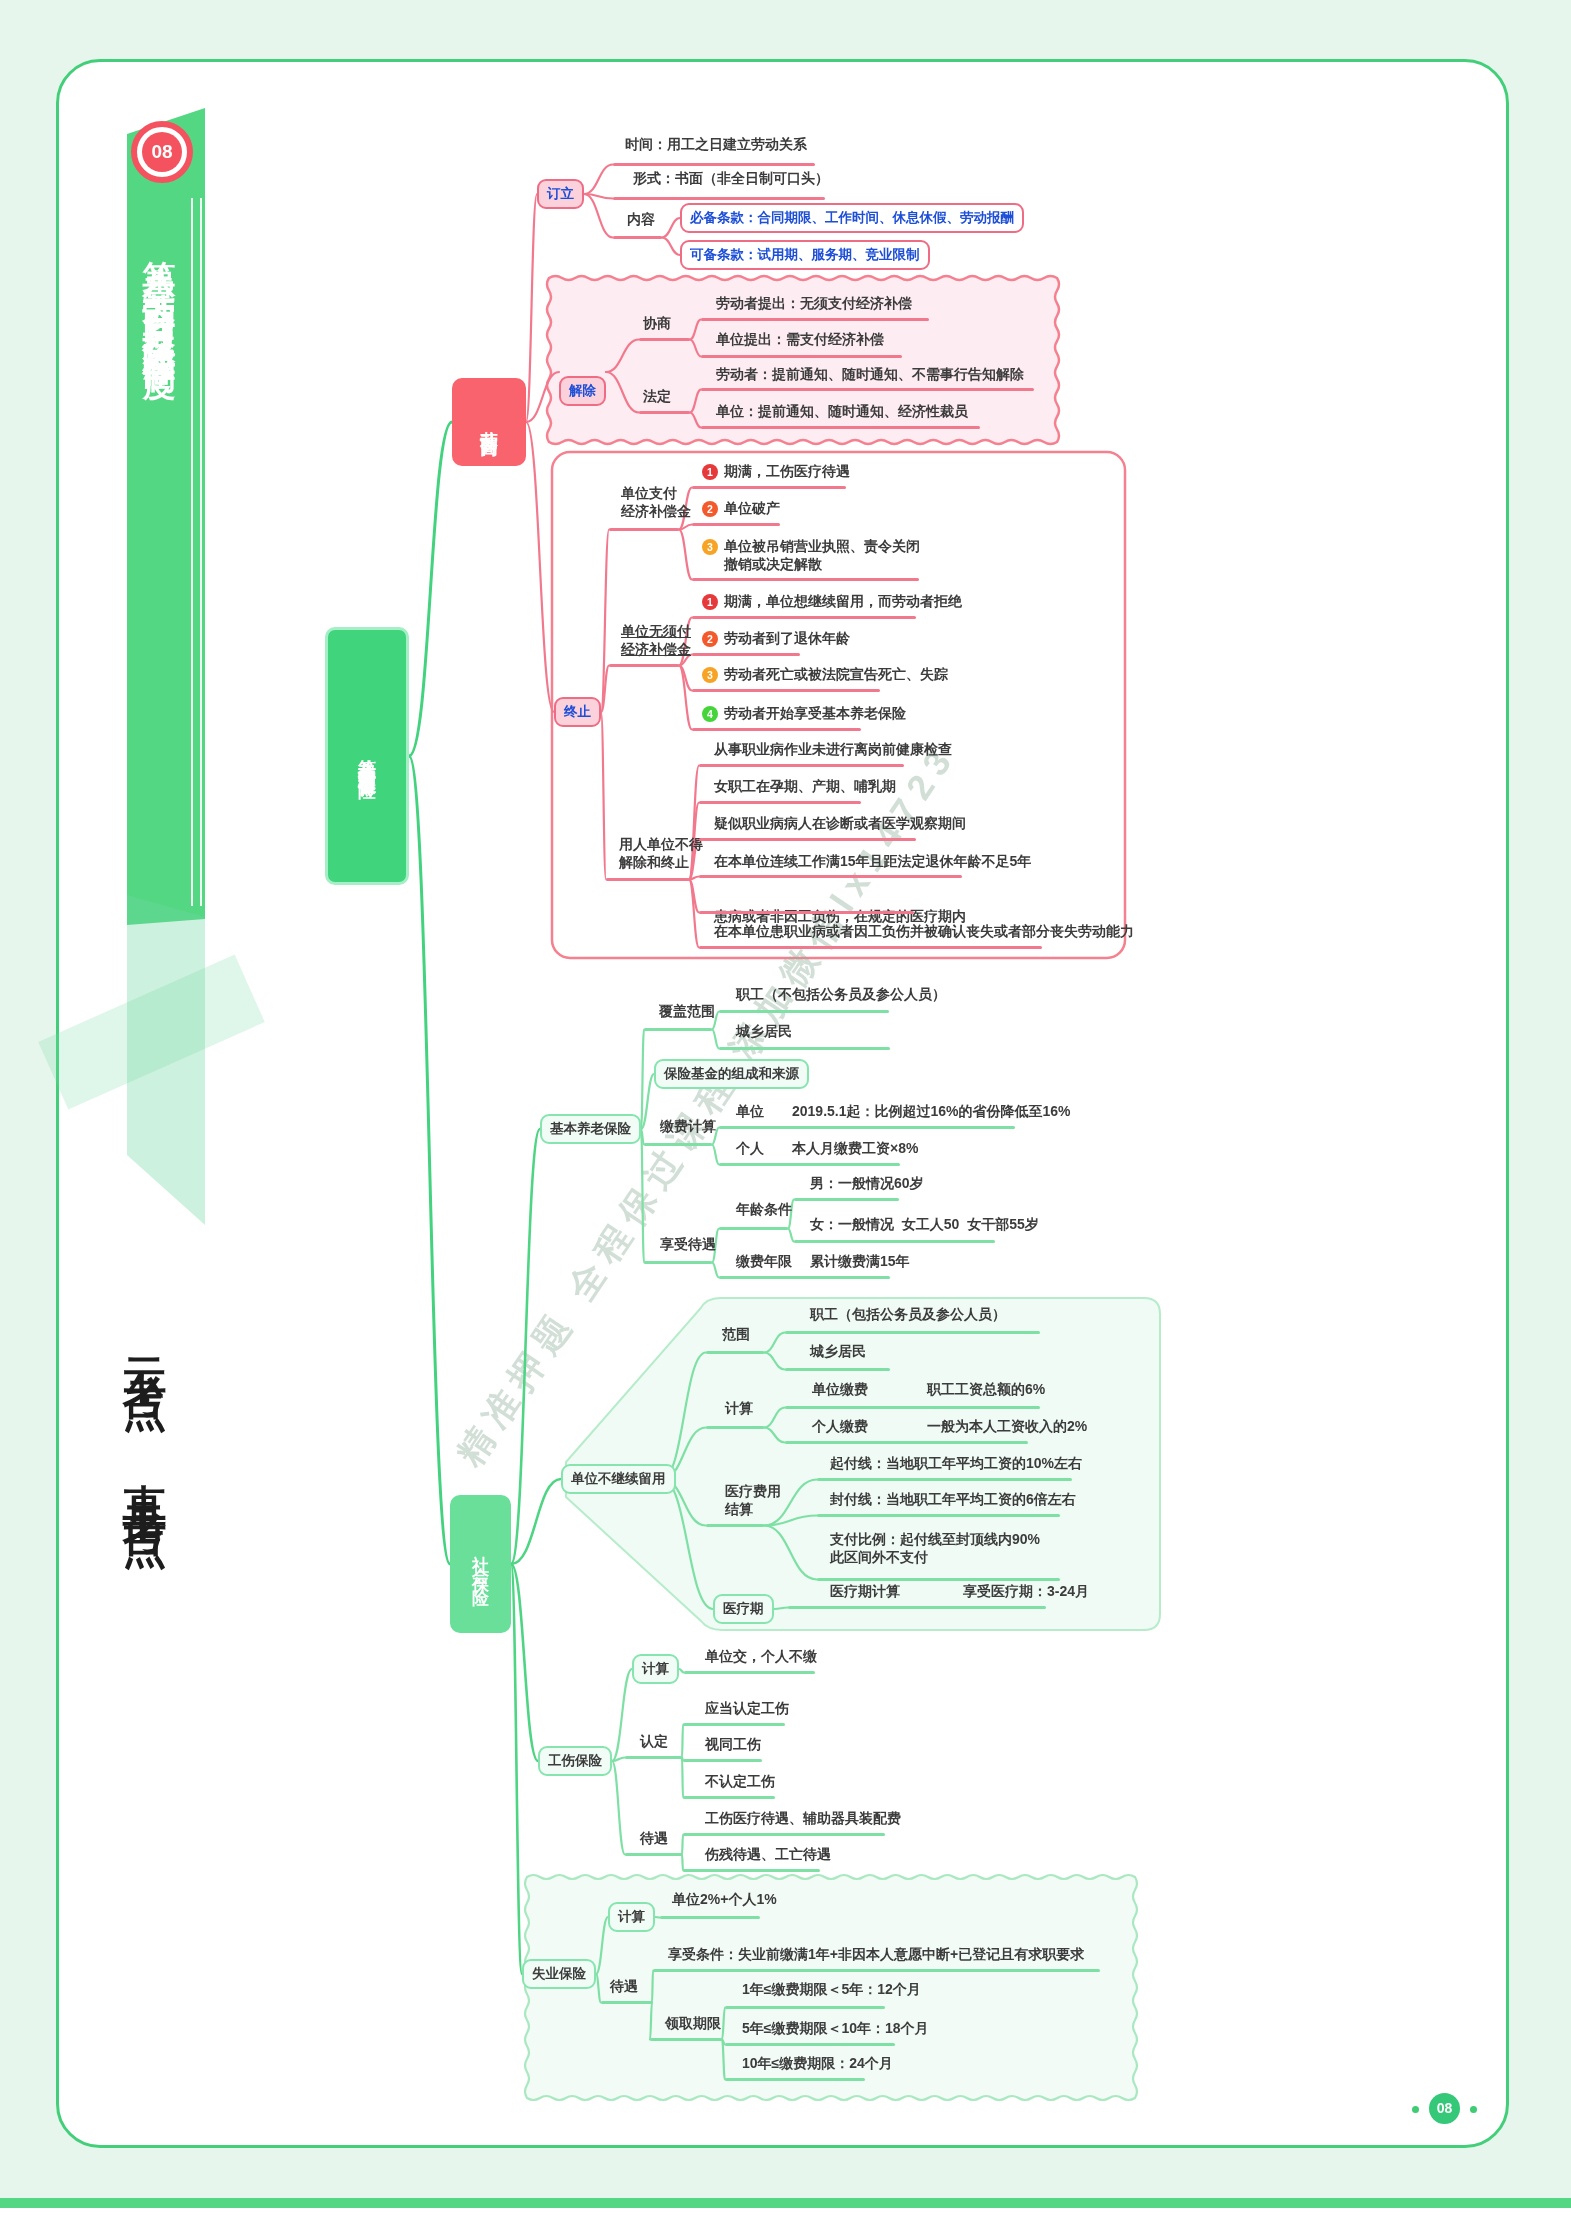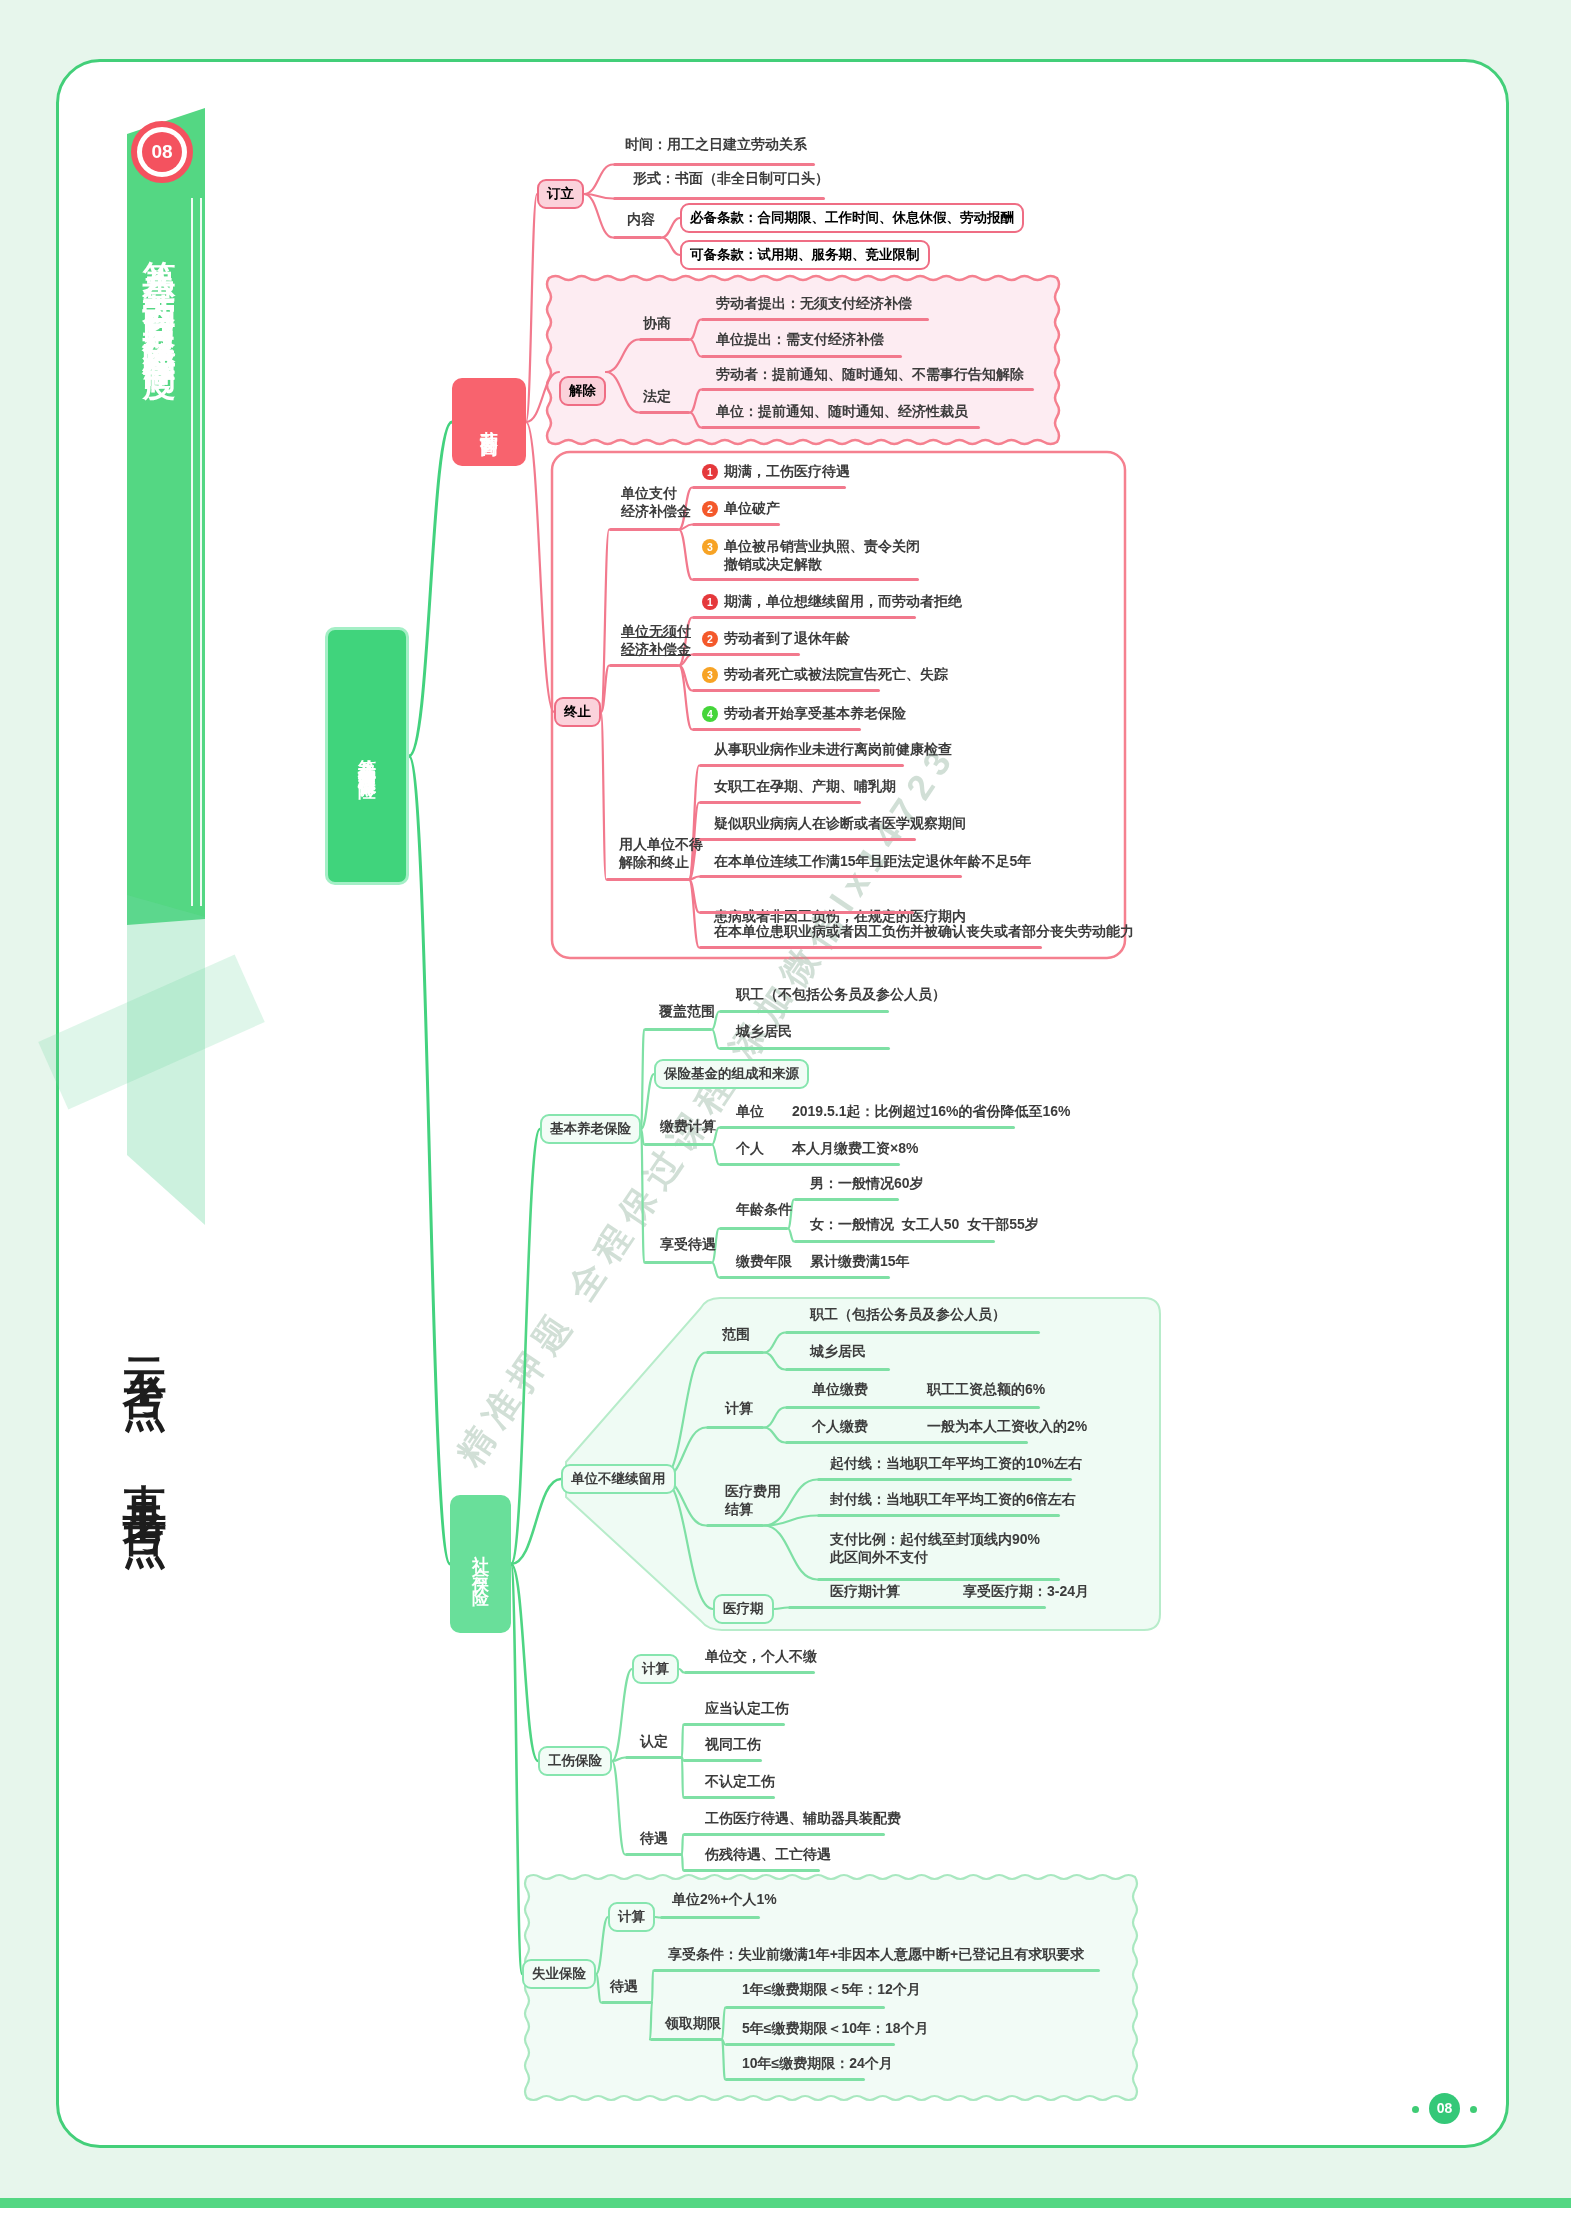--- a/index.html
+++ b/index.html
@@ -31,21 +31,21 @@
   .wm{position:absolute;left:446px;top:1448px;transform:rotate(-56deg);transform-origin:0 0;
       color:rgba(140,175,152,.40);font-size:36px;font-weight:bold;letter-spacing:9px;white-space:nowrap;z-index:3;}
 
   
   svg.lay{position:absolute;left:0;top:0;z-index:2;pointer-events:none;}
   svg.lay.edges{z-index:4;}
   #nodes{position:absolute;left:0;top:0;width:100%;height:100%;z-index:5;}
 
   .mm-leaf{position:absolute;font-size:14px;font-weight:bold;color:#3c3c3c;line-height:1.28;white-space:pre;}
   .uline{position:absolute;height:3px;border-radius:2px;z-index:4;}
-  .mm-pill{position:absolute;box-sizing:border-box;font-size:13.5px;font-weight:bold;color:#000000;
+  .mm-pill{position:absolute;box-sizing:border-box;font-size:13.5px;font-weight:bold;color:#1d4ed8;
            padding:5px 8px;border-radius:9px;border:2px solid;white-space:pre;line-height:1.15;}
   .pp{background:#fbd2db;border-color:#ef6d84;}
   .pw{background:#ffffff;border-color:#ef6d84;}
   .pg{background:#f2fcf6;border-color:#86e5ae;color:#3c3c3c;}
   .mm-vbox{position:absolute;writing-mode:vertical-rl;display:flex;align-items:center;justify-content:center;
            color:#fff;font-weight:bold;border-radius:10px;box-sizing:border-box;}
   .vred{background:#f8636e;font-size:18px;letter-spacing:3px;}
   .vgrn{background:#40d47c;border:3px solid #a4efc6;font-size:18px;letter-spacing:2px;}
   .vlgt{background:#69df9a;font-size:17px;letter-spacing:11px;}
   .bdg{position:absolute;left:-22px;top:1px;width:16px;height:16px;border-radius:50%;

